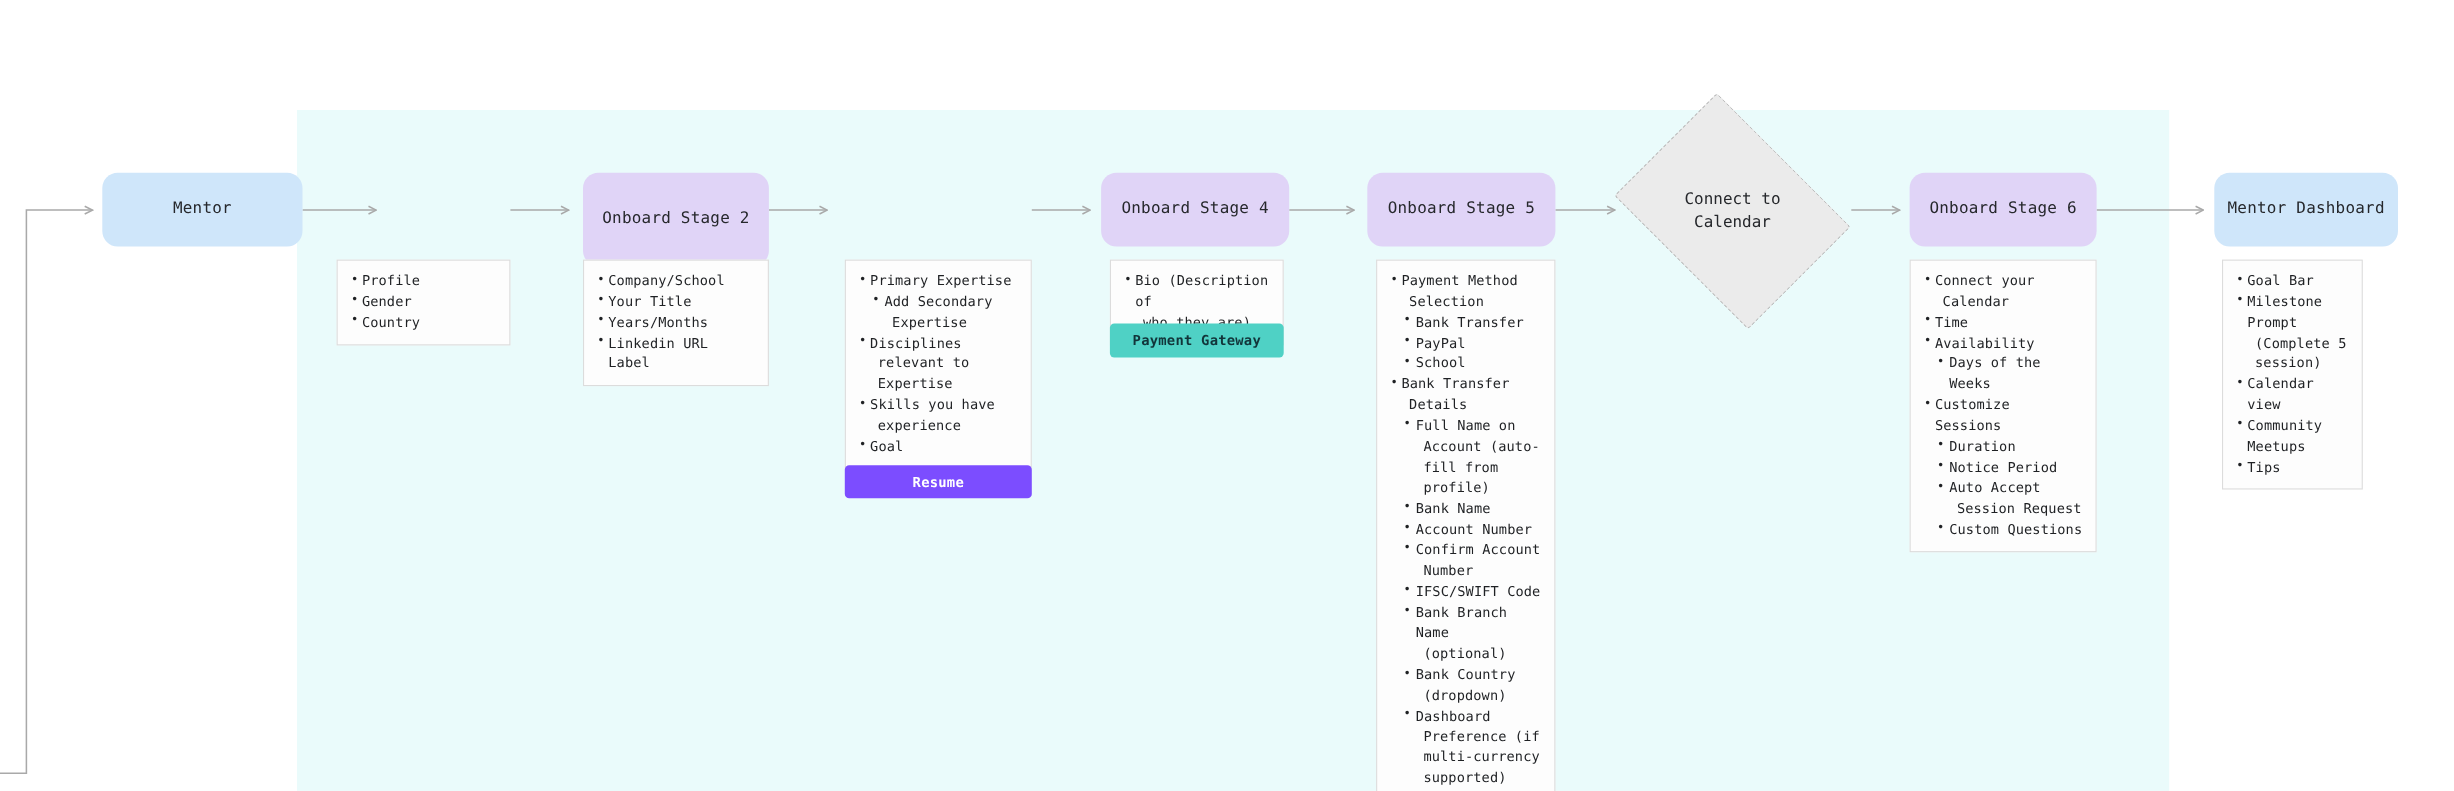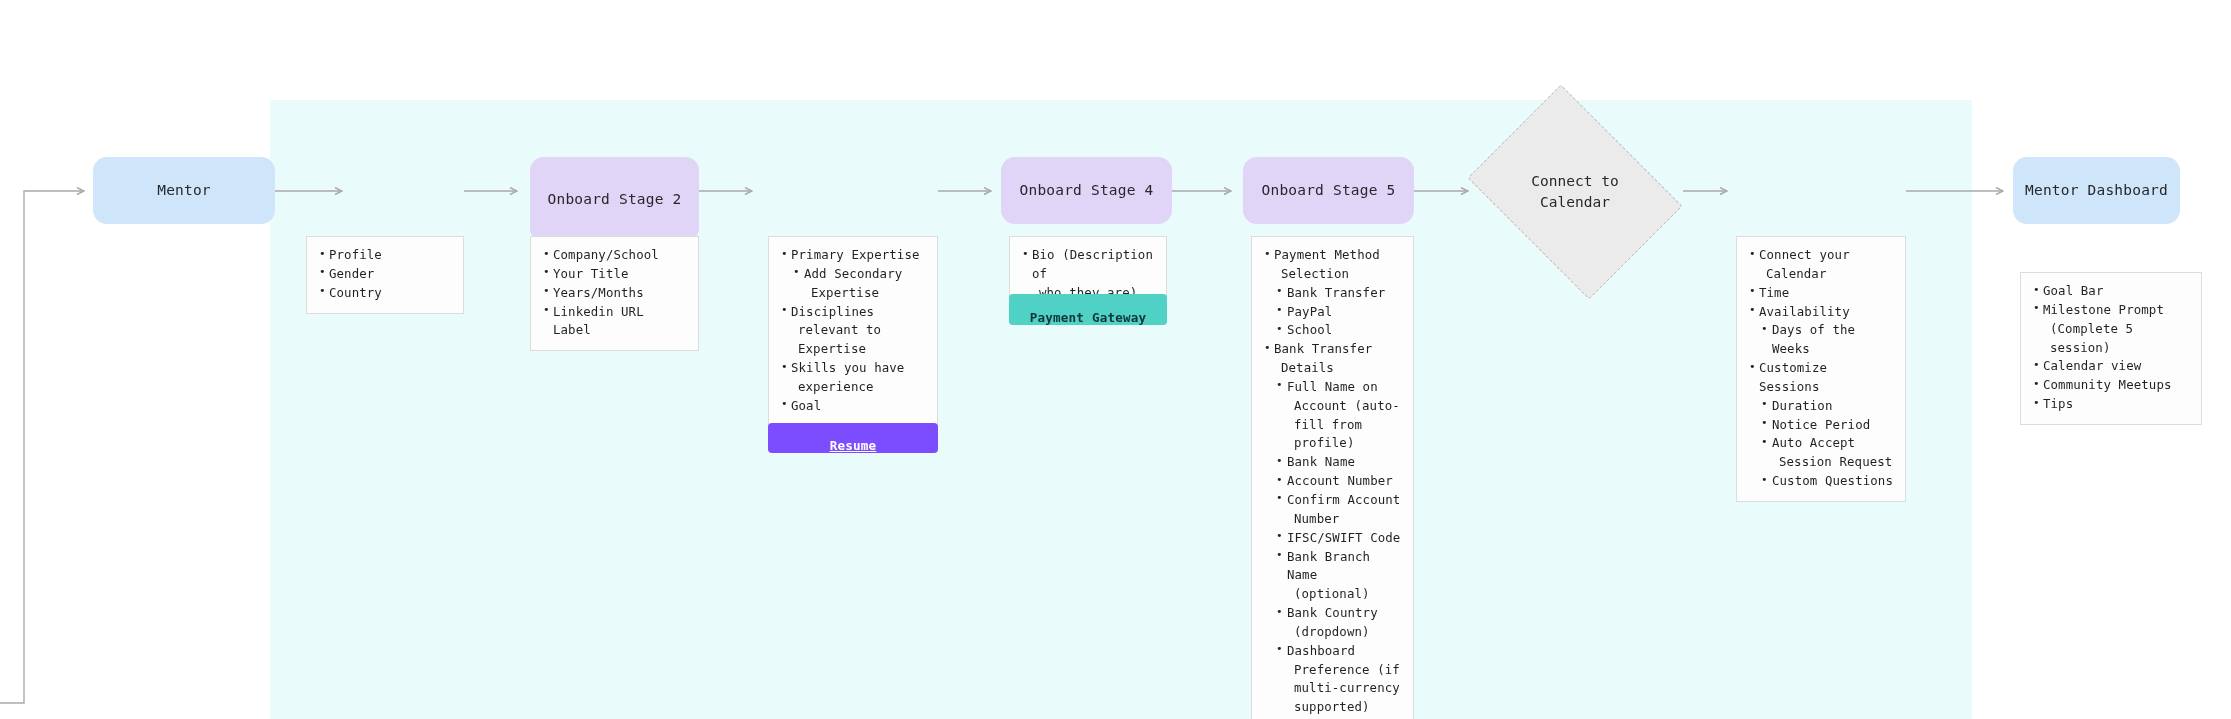--- a/index.html
+++ b/index.html
@@ -57,24 +57,24 @@
   }
   .card li.sub::before{left:13px;}
   .card li.cont{padding-left:18px;}
   .card li.cont::before{content:"";}
   .card li.subcont{padding-left:31px;}
   .card li.subcont::before{content:"";}
 
   
   .pill{
     position:absolute;border-radius:4px;
-    display:flex;align-items:flex-end;justify-content:center;
+    display:flex;align-items:center;justify-content:center;
     font-size:12.6px;font-weight:bold;letter-spacing:.2px;
   }
-  .pill-purple{background:#7c4dff;color:#ffffff;text-decoration:underline;}
+  .pill-purple{background:#7c4dff;color:#ffffff;}
   .pill-teal{background:#4fd1c5;color:#12353a;}
 
   
   .conn{position:absolute;pointer-events:none;}
   .conn svg{display:block;overflow:visible;}
   .conn path,.conn line{stroke:#a9a9a9;stroke-width:1.4px;fill:none;}
 </style>
 </head>
 <body>
 
@@ -195,40 +195,43 @@
         <li class="subcont">supported)</li>
       </ul>
   </div>
 
   <div class="diamond-wrap" style="left:1489px;top:126px;width:172px;height:132px;">
     <div class="diamond-shape"></div>
     <div class="diamond-label">Connect to
 Calendar</div>
   </div>
 
+  <div class="node node-purple" style="left:1736px;top:157px;width:170px;height:67px;">
+    <span>Onboard Stage 6</span>
+  </div>
   <div class="card" style="left:1736px;top:236px;width:170px;">
     <ul>
         <li>Connect your</li>
         <li class="cont">Calendar</li>
         <li>Time</li>
         <li>Availability</li>
         <li class="sub">Days of the Weeks</li>
         <li>Customize Sessions</li>
         <li class="sub">Duration</li>
         <li class="sub">Notice Period</li>
         <li class="sub">Auto Accept</li>
         <li class="subcont">Session Request</li>
         <li class="sub">Custom Questions</li>
       </ul>
   </div>
 
   <div class="node node-blue" style="left:2013px;top:157px;width:167px;height:67px;">
     <span>Mentor Dashboard</span>
   </div>
-  <div class="card" style="left:2020px;top:236px;width:182px;margin-top:36px;">
+  <div class="card" style="left:2020px;top:236px;width:128px;">
     <ul>
         <li>Goal Bar</li>
         <li>Milestone Prompt</li>
         <li class="cont">(Complete 5</li>
         <li class="cont">session)</li>
         <li>Calendar view</li>
         <li>Community Meetups</li>
         <li>Tips</li>
       </ul>
   </div>

